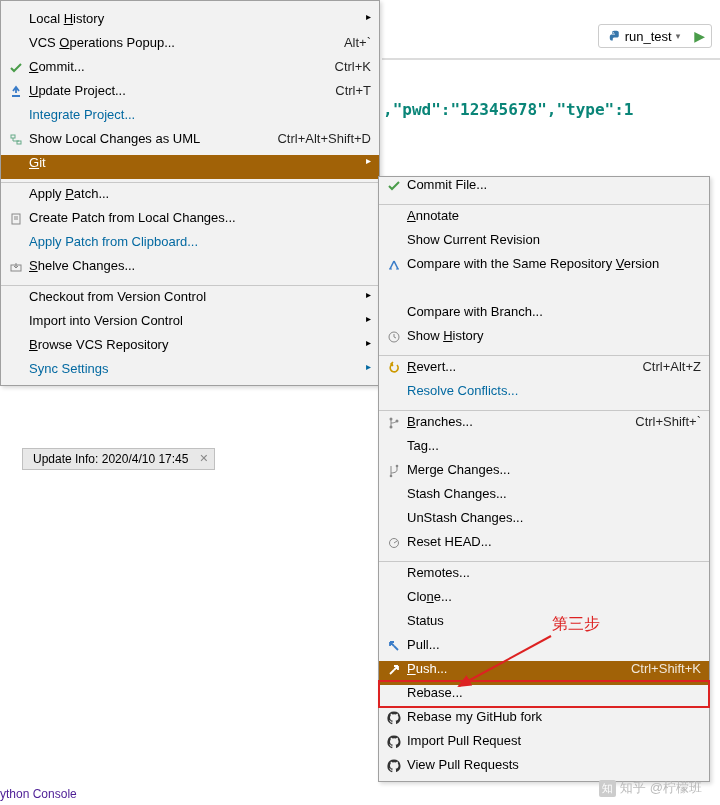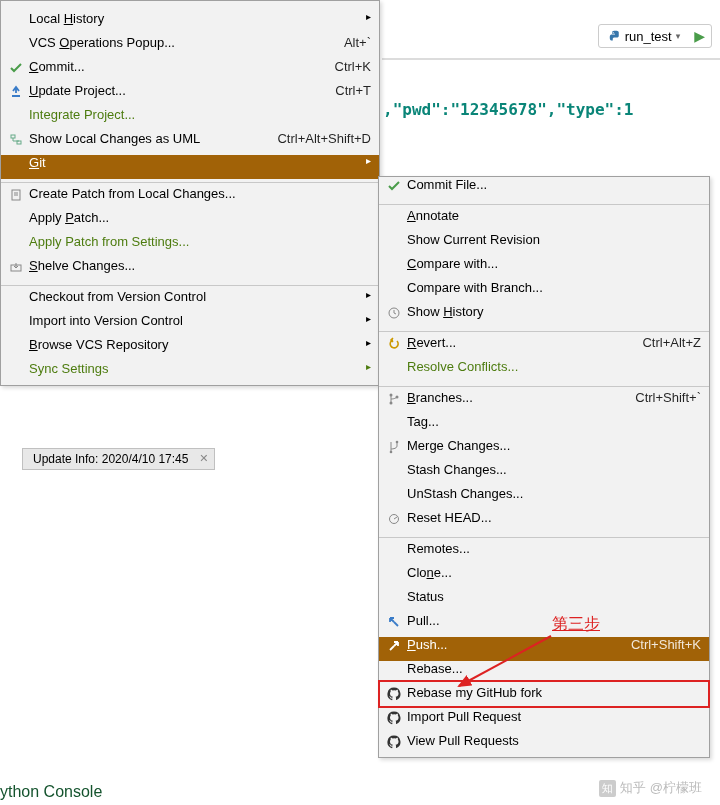--- a/index.html
+++ b/index.html
@@ -5,33 +5,33 @@
 * { margin: 0; padding: 0; box-sizing: border-box; font-family: "Segoe UI", Arial, sans-serif; }
 body { width: 720px; height: 805px; background: #fff; overflow: hidden; position: relative; font-size: 13px; color: #000; }
 .toolbar { position: absolute; top: 24px; right: 8px; display: flex; align-items: center; gap: 4px; background: #fff; border: 1px solid #ccc; padding: 2px 6px; border-radius: 3px; height: 24px; }
 .toolbar .dd { display: flex; align-items: center; gap: 4px; padding: 0 4px; }
 .toolbar .run { color: #4a9c4a; font-size: 14px; margin-left: 6px; }
 .menu { position: absolute; background: #f2f2f2; border: 1px solid #a0a0a0; box-shadow: 2px 2px 4px rgba(0,0,0,0.15); }
 .menu1 { left: 0; top: 0; width: 380px; padding-top: 10px; }
 .menu2 { left: 378px; top: 176px; width: 332px; }
 .mi { display: flex; align-items: flex-start; height: 24px; padding: 0 8px 0 6px; cursor: default; position: relative; }
 .mi.sel { background: #a16207; color: #fff; }
-.mi.dis { color: #4d7c0f; }
+.mi.dis { color: #0369a1; }
 .mi .ic { width: 18px; height: 18px; display: flex; align-items: center; justify-content: center; flex-shrink: 0; }
 .mi .lbl { flex: 1; padding-left: 4px; text-decoration: inherit; }
 .mi .lbl u { text-decoration: underline; }
 .mi .sc { color: inherit; opacity: 0.85; margin-left: 8px; }
 .mi .arr { margin-left: 6px; font-size: 10px; }
 .sep { height: 1px; background: #c8c8c8; margin: 3px 0; }
 .editor { position: absolute; left: 383px; top: 100px; font-family: "Consolas", monospace; font-size: 16px; color: #0a8578; font-weight: 600; white-space: pre; }
 .status-tab { position: absolute; left: 22px; top: 448px; background: #e8e8e8; border: 1px solid #c0c0c0; padding: 3px 26px 3px 10px; font-size: 12px; }
 .status-tab .x { position: absolute; right: 6px; top: 3px; color: #888; font-size: 11px; }
-.console { position: absolute; left: 0; bottom: 4px; font-size: 16px; color: #14532d; }
+.console { position: absolute; left: 0; bottom: 4px; font-size: 12px; color: #4c1d95; }
 .watermark { position: absolute; right: 18px; bottom: 8px; color: #bbb; font-size: 13px; display: flex; align-items: center; gap: 4px; }
-.callout { position: absolute; left: 552px; top: 614px; color: #d22; font-size: 16px; font-weight: 500; text-decoration: underline; }
+.callout { position: absolute; left: 552px; top: 614px; color: #d22; font-size: 16px; font-weight: 500; }
 .arrow-line { position: absolute; left: 453px; top: 632px; width: 100px; height: 60px; }
 .highlight-box { position: absolute; left: 378px; top: 680px; width: 332px; height: 28px; border: 2px solid #d22; pointer-events: none; }
 .divider-h { position: absolute; left: 382px; top: 58px; width: 338px; height: 2px; background: #dcdcdc; }
 .py-icon { width: 12px; height: 12px; display: inline-block; }
 svg { display: block; }
 </style>
 </head>
 <body>
 
 <div class="toolbar">
@@ -96,35 +96,35 @@
       <span class="lbl">Show Local Changes as UML</span>
       <span class="sc">Ctrl+Alt+Shift+D</span>
     </div>
     <div class="mi sel">
       <span class="ic"></span>
       <span class="lbl"><u>G</u>it</span>
       <span class="arr">▸</span>
     </div>
     <div class="sep"></div>
     <div class="mi">
+      <span class="ic"></span>
+      <span class="lbl">Apply <u>P</u>atch...</span>
+    </div>
+    <div class="mi">
       <span class="ic">
         <svg width="14" height="14" viewBox="0 0 14 14">
           <rect x="3" y="2" width="8" height="10" fill="none" stroke="#888"></rect>
           <path d="M5 5h4M5 7h4" stroke="#888"></path>
         </svg>
       </span>
       <span class="lbl">Create Patch from Local Changes...</span>
     </div>
-    <div class="mi">
-      <span class="ic"></span>
-      <span class="lbl">Apply <u>P</u>atch...</span>
-    </div>
     <div class="mi dis">
       <span class="ic"></span>
-      <span class="lbl">Apply Patch from Settings...</span>
+      <span class="lbl">Apply Patch from Clipboard...</span>
     </div>
     <div class="mi">
       <span class="ic">
         <svg width="14" height="14" viewBox="0 0 14 14">
           <rect x="2" y="5" width="10" height="6" fill="none" stroke="#888"></rect>
           <path d="M7 3v5M5 6l2 2 2-2" stroke="#888" fill="none"></path>
         </svg>
       </span>
       <span class="lbl"><u>S</u>helve Changes...</span>
     </div>
@@ -163,22 +163,30 @@
     <div class="sep"></div>
     <div class="mi">
       <span class="ic"></span>
       <span class="lbl"><u>A</u>nnotate</span>
     </div>
     <div class="mi">
       <span class="ic"></span>
       <span class="lbl">Show Current Revision</span>
     </div>
     <div class="mi">
-      <span class="ic"></span>
-      <span class="lbl"><u>C</u>ompare with...</span>
+      <span class="ic">
+        <svg width="14" height="14" viewBox="0 0 14 14">
+          <path d="M3 11l4-8M11 11l-4-8" stroke="#3a7cc8" stroke-width="1.6" fill="none"></path>
+          <path d="M2 11h3M9 11h3" stroke="#3a7cc8"></path>
+        </svg>
+      </span>
+      <span class="lbl">Compare with the Same Repository <u>V</u>ersion</span>
+    </div>
+    <div class="mi">
+      <span class="ic"></span>
     </div>
     <div class="mi">
       <span class="ic"></span>
       <span class="lbl">Compare with Branch...</span>
     </div>
     <div class="mi">
       <span class="ic">
         <svg width="14" height="14" viewBox="0 0 14 14">
           <circle cx="7" cy="7" r="5" fill="none" stroke="#888"></circle>
           <path d="M7 4v3l2 1" stroke="#888" fill="none"></path>

